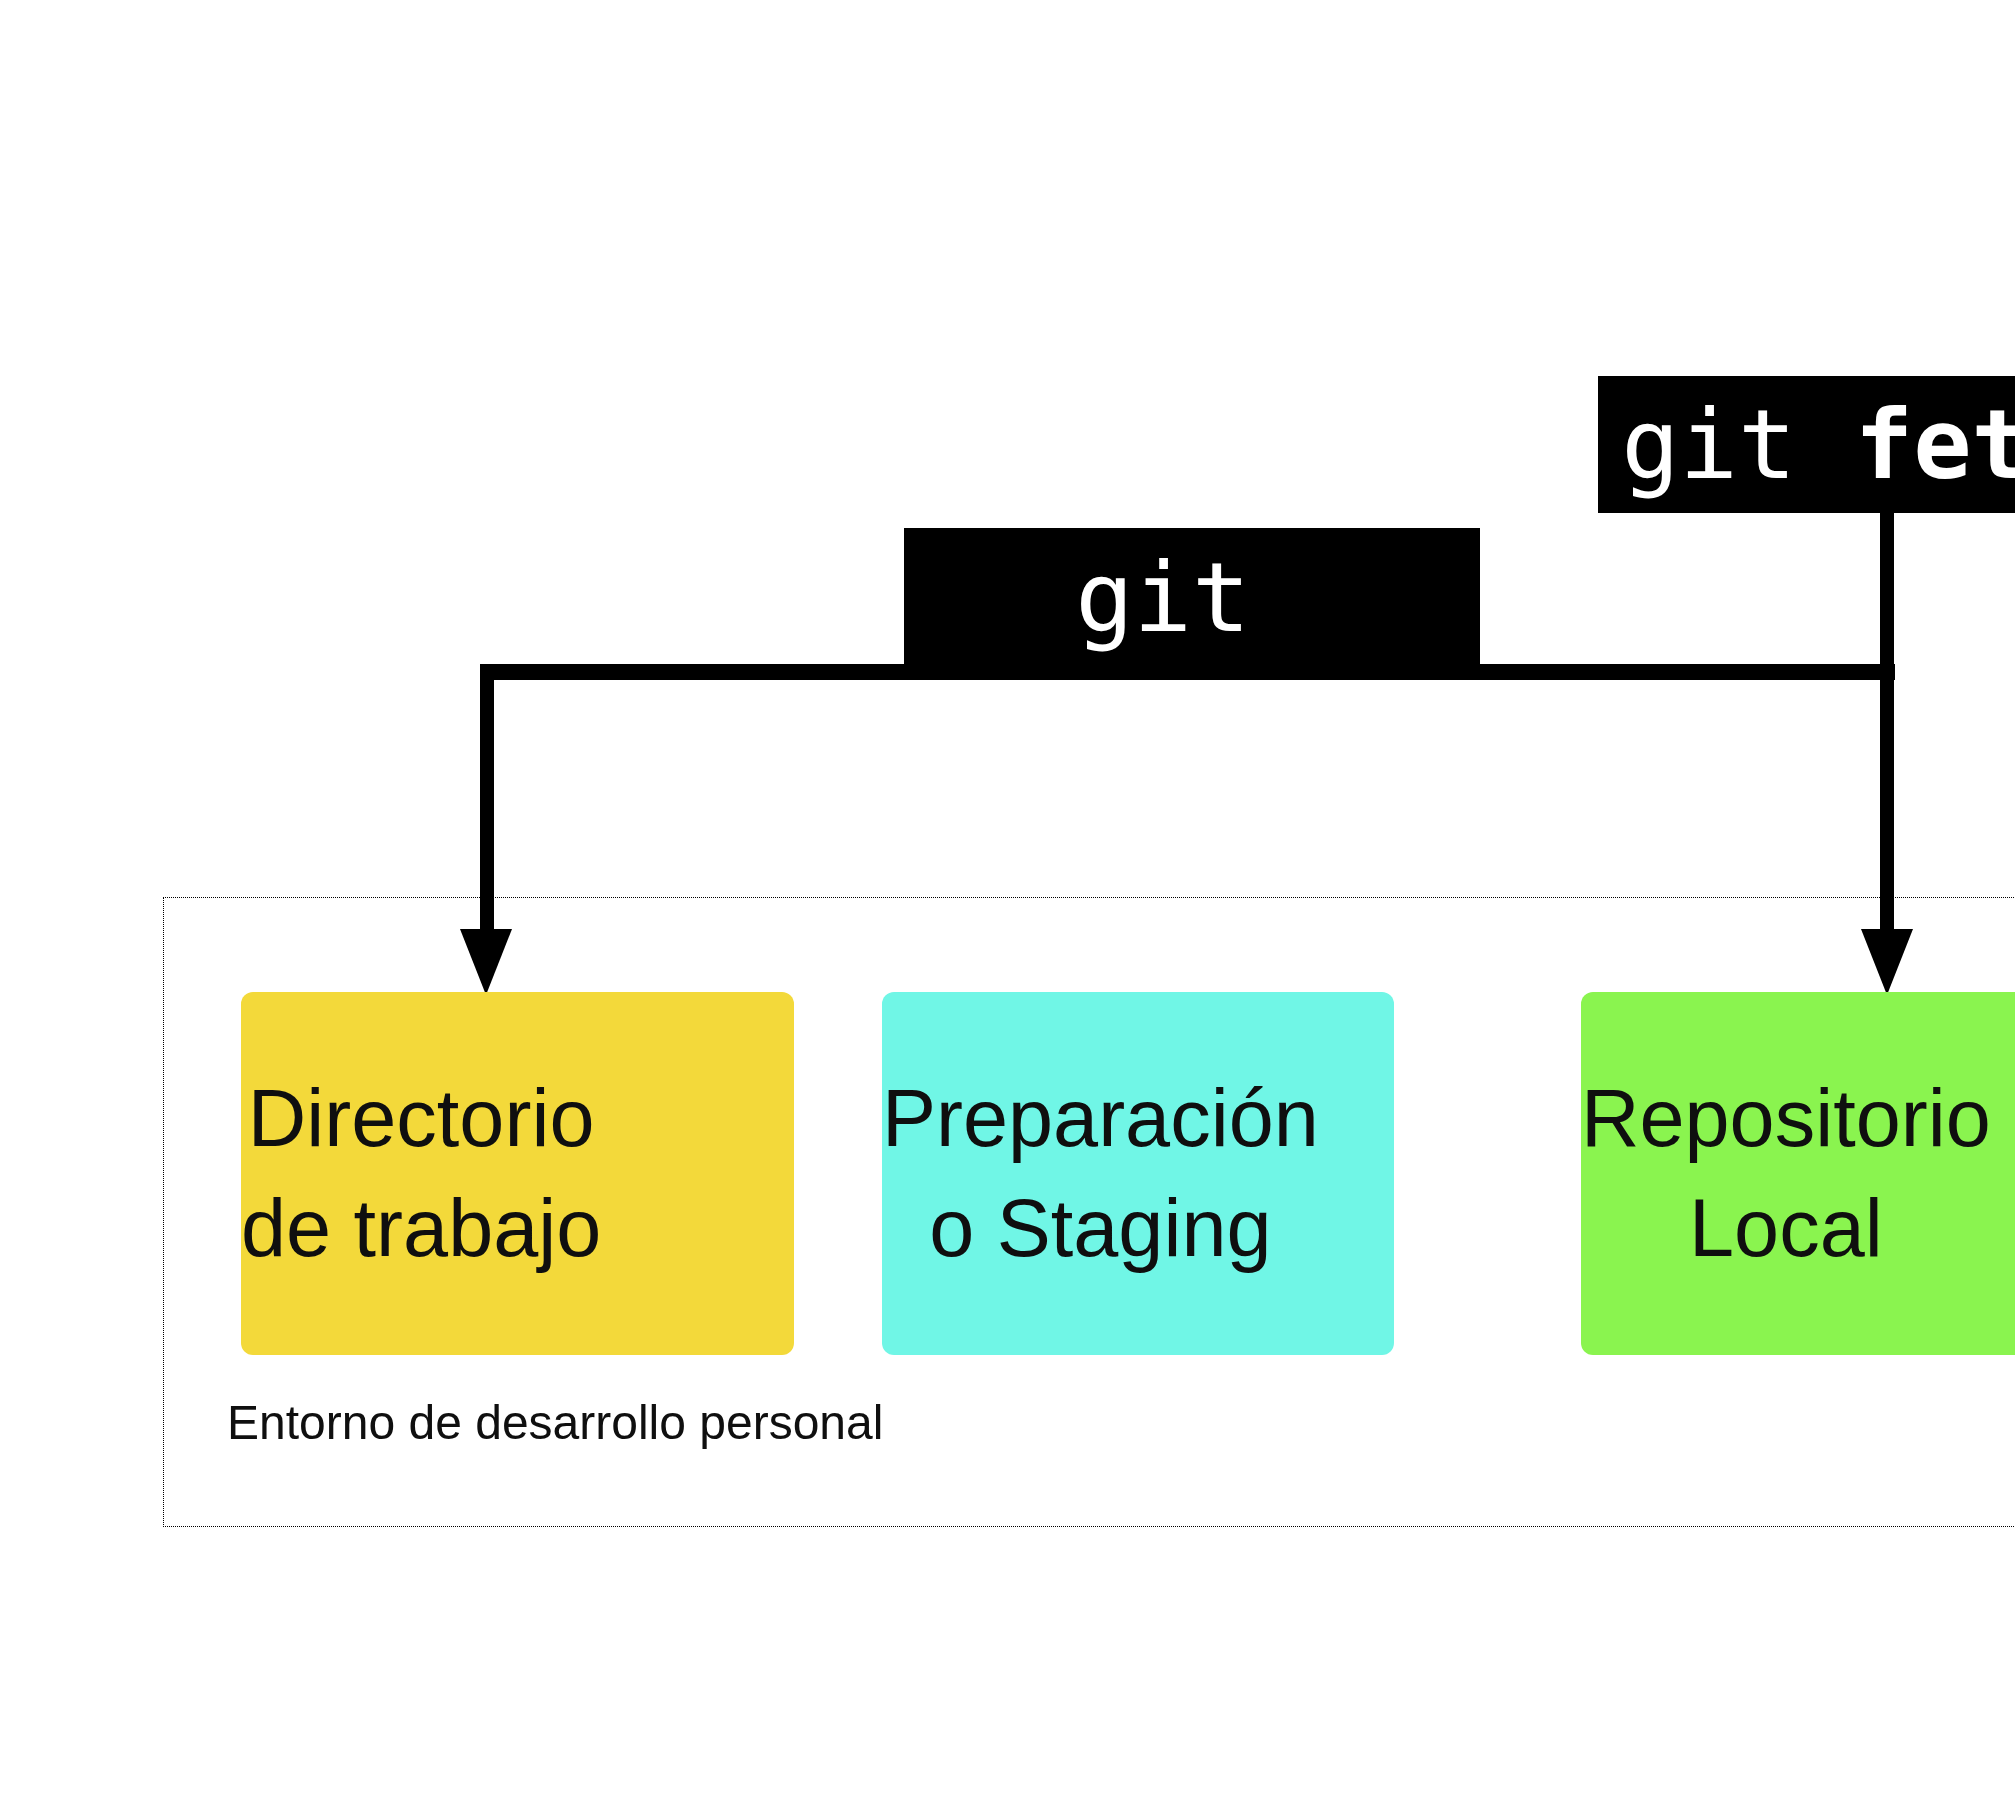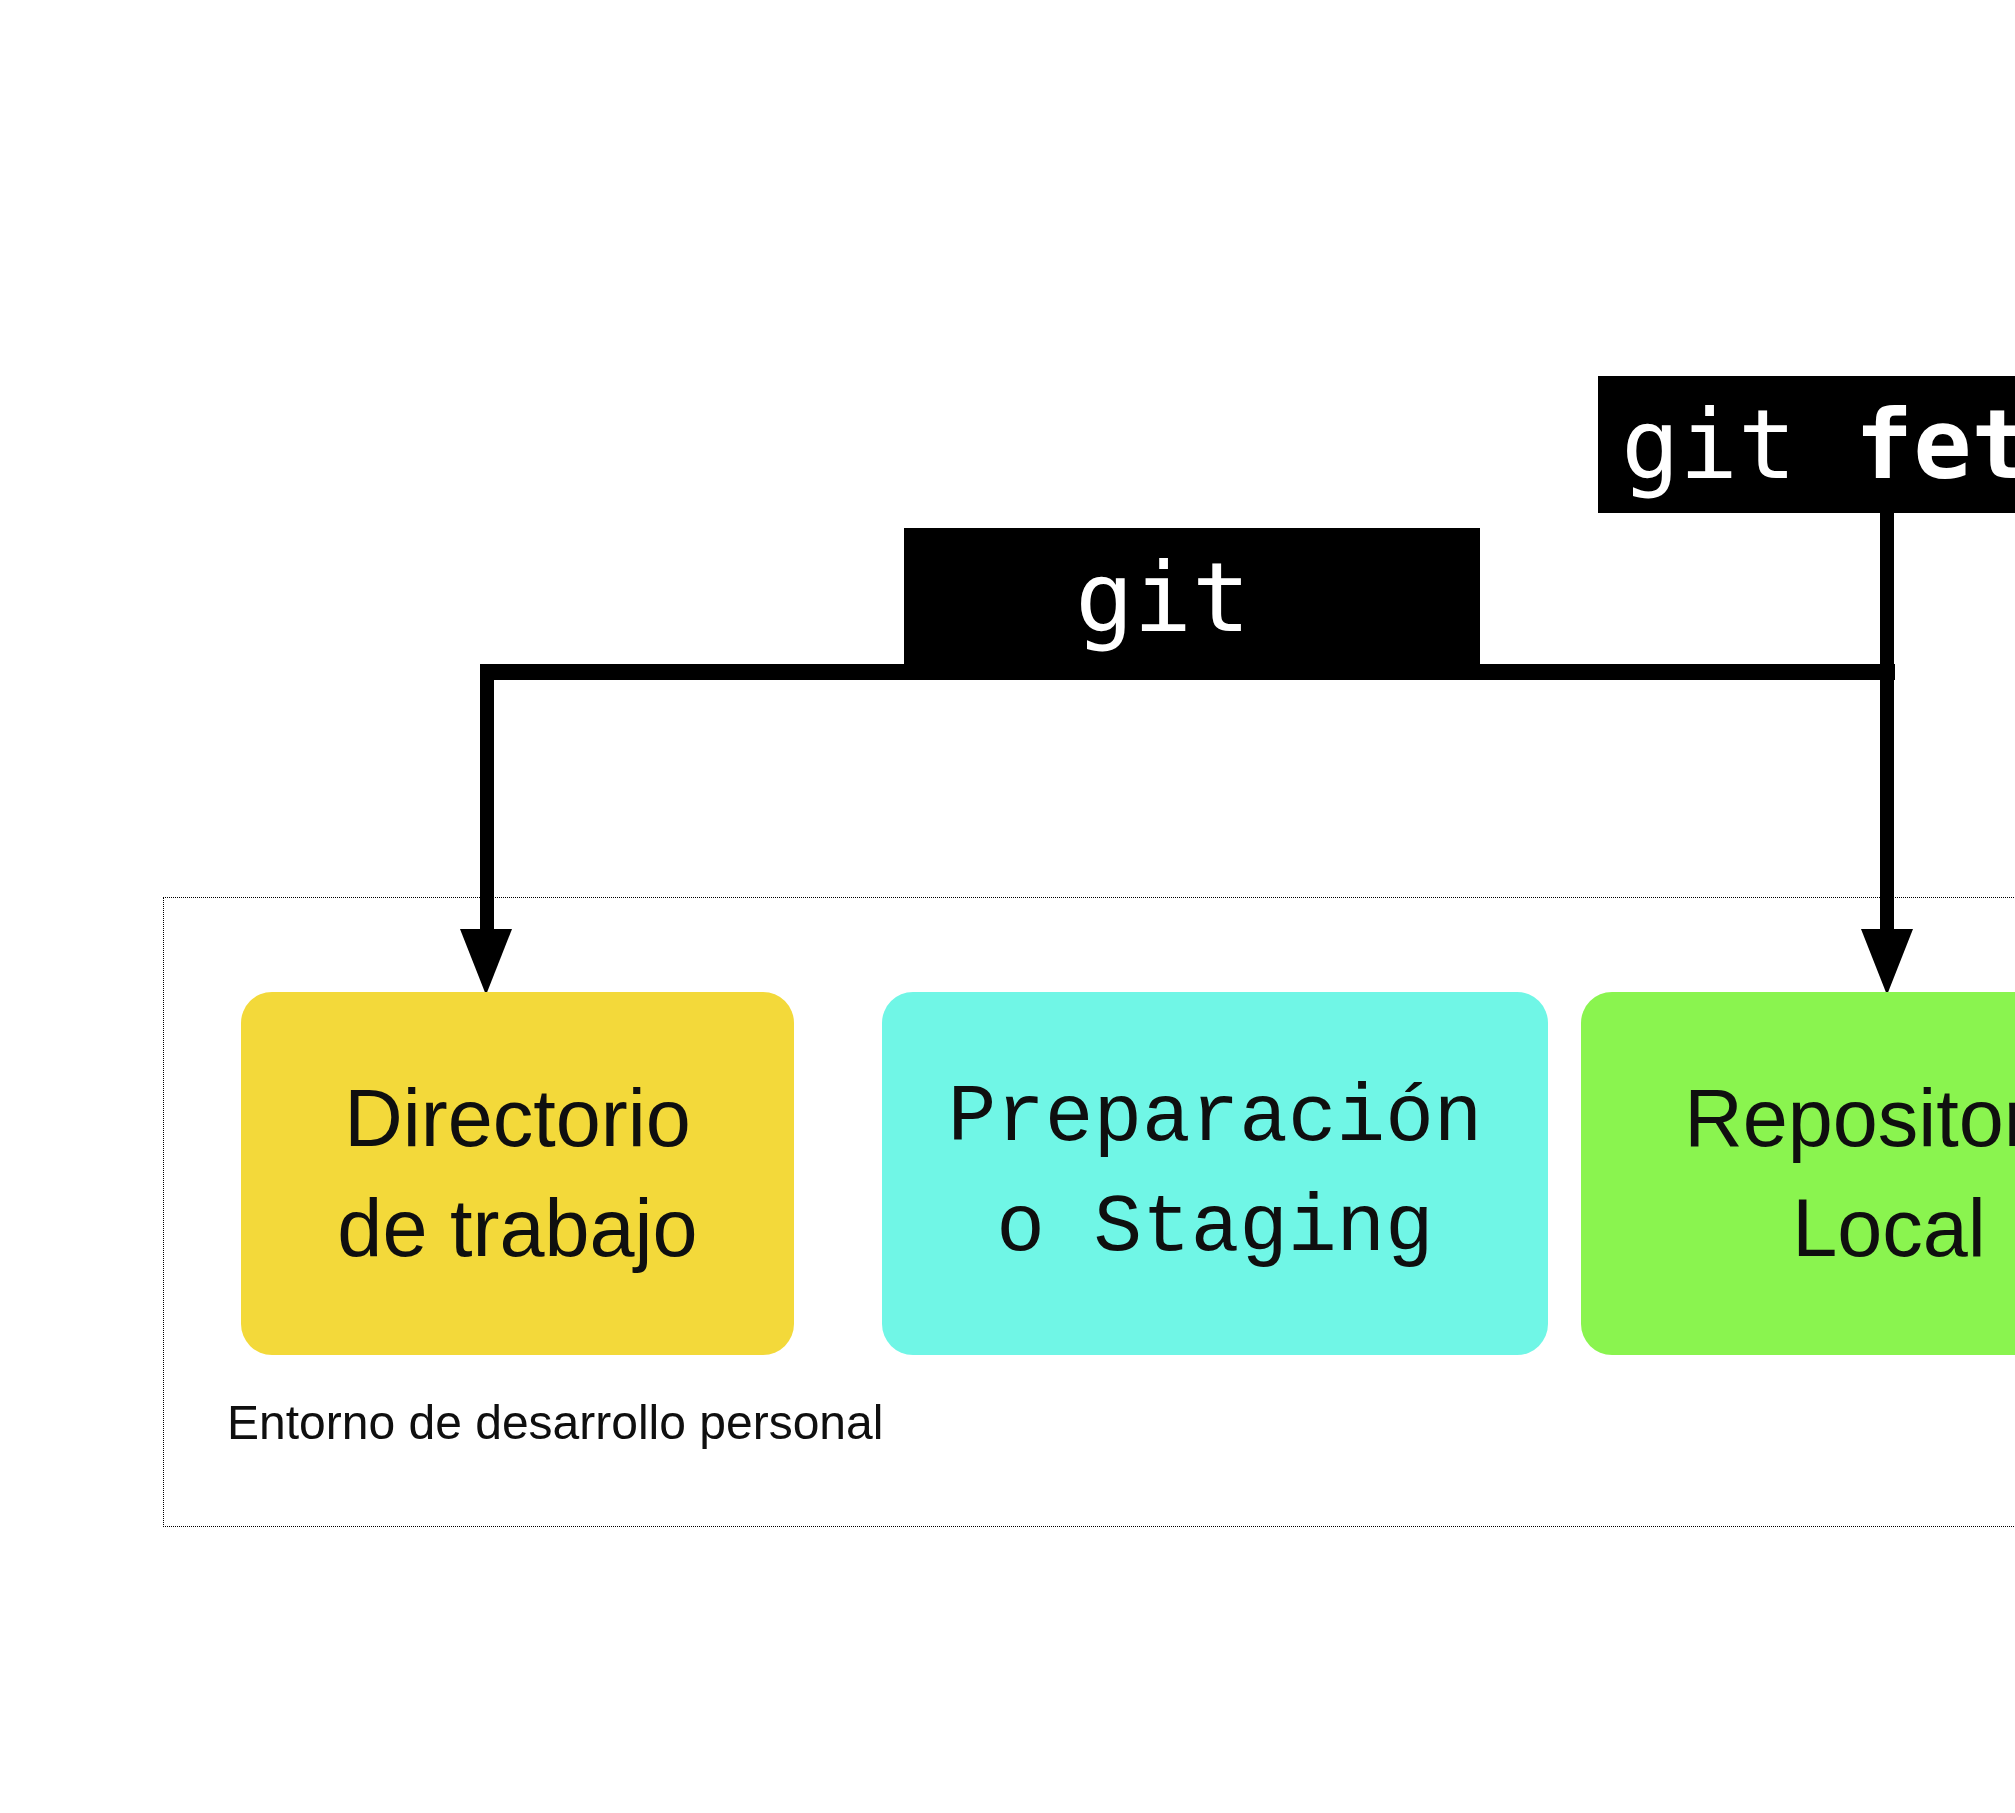--- a/index.html
+++ b/index.html
@@ -30,34 +30,34 @@
     font-size: 48px;
     line-height: 1.2;
     color: #0f0f0f;
     white-space: nowrap;
   }
   .env-frame-label    { left: 63px; top: 496px; }
 
   
   .node {
     position: absolute;
-    border-radius: 31px;
+    border-radius: 12px;
     display: flex;
     align-items: center;
-    justify-content: center;
+    justify-content: flex-start;
     text-align: center;
   }
   .node-label {
     font-size: 81px;
     line-height: 1.35;
     white-space: pre-line;
     color: #0f0f0f;
   }
   .working-node { left: 77px;  top: 94px; width: 553px; height: 363px; }
-  .staging-node { left: 718px; top: 94px; width: 666px; height: 363px; font-family: Liberation Mono, monospace; }
+  .staging-node { left: 718px; top: 94px; width: 512px; height: 363px; }
   .local-node   { left: 1417px; top: 94px; width: 616px; height: 363px; }
 
   
   .cmd-label {
     position: absolute;
     background: #000000;
     color: #ffffff;
     display: flex;
     align-items: center;
     justify-content: center;

